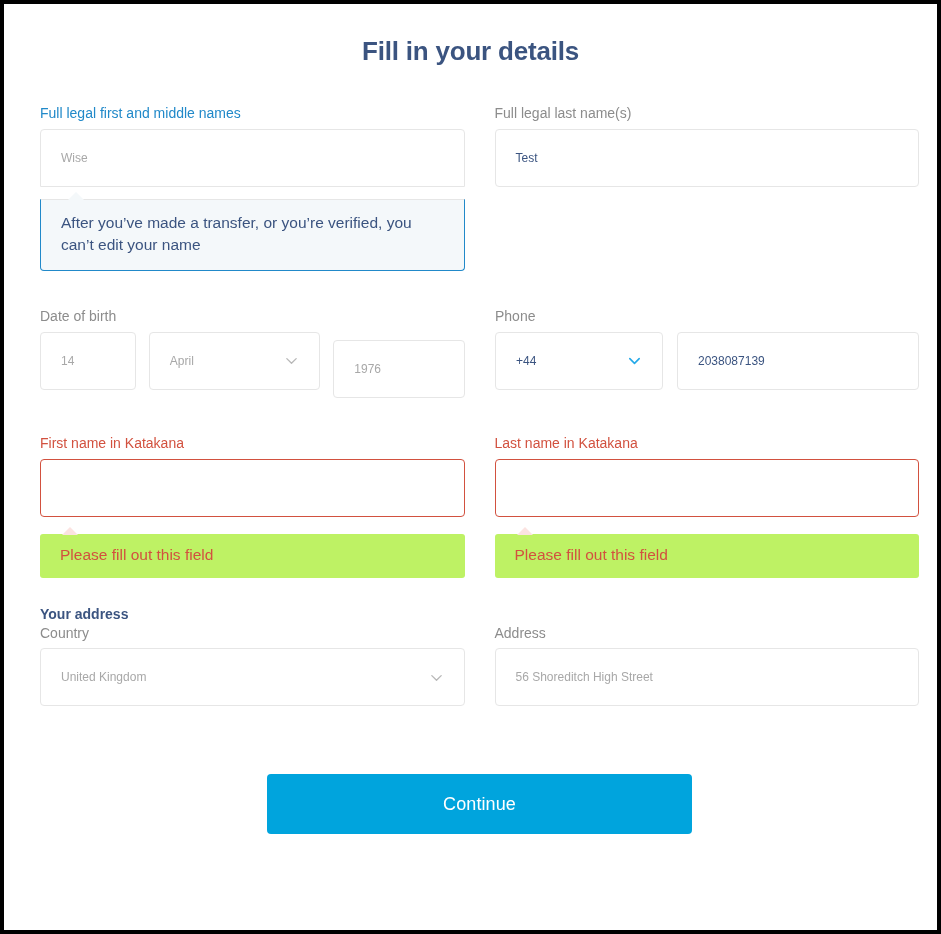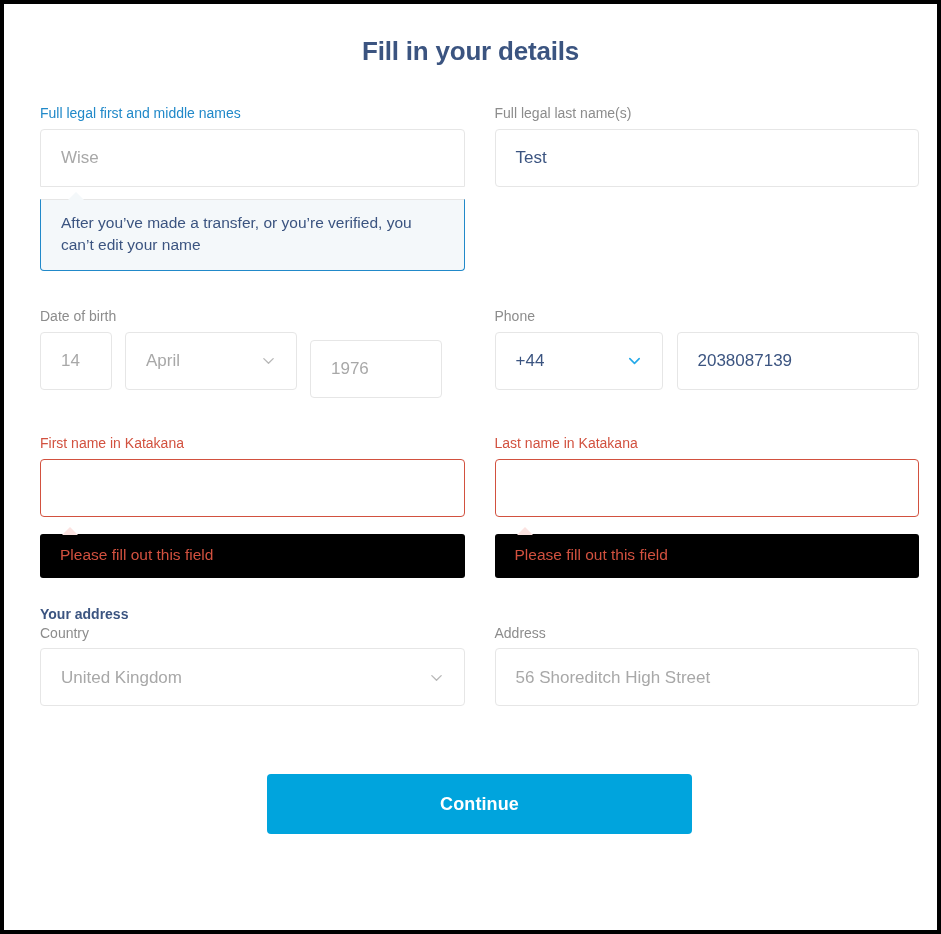--- a/index.html
+++ b/index.html
@@ -57,21 +57,21 @@
 
   .input {
     width: 100%;
     height: 58px;
     border: 1px solid #e6e6e6;
     border-radius: 4px;
     background: #fff;
     display: flex;
     align-items: center;
     padding: 0 20px;
-    font-size: 17px;
+    font-size: 12px;
     color: #3b5480;
     line-height: 1;
   }
   .input.placeholder { color: #a8a8a8; }
   .input.error-border { border: 1px solid #d2513f; }
   .input.focus-top {
     border-bottom-left-radius: 0;
     border-bottom-right-radius: 0;
     border-bottom: 1px solid #e6e6e6;
   }
@@ -107,40 +107,40 @@
     width: 0; height: 0;
     border-left: 9px solid transparent;
     border-right: 9px solid transparent;
     border-bottom: 9px solid #f4f8fa;
   }
 
   
   .errbox {
     position: relative;
     margin-top: 17px;
-    background: #000000;
+    background: #bef264;
     border-radius: 3px;
     padding: 11px 20px 12px 20px;
     font-size: 15.5px;
     color: #d2513f;
     line-height: 1.35;
   }
   .errbox::after {
     content: "";
     position: absolute;
     top: -7px;
     left: 22px;
     width: 0; height: 0;
     border-left: 8px solid transparent;
     border-right: 8px solid transparent;
     border-bottom: 8px solid #fbe3e1;
   }
 
   .dob-group { display: flex; gap: 13px; }
-  .dob-day   { width: 72px; }
+  .dob-day   { width: 96px; }
   .dob-month { width: 172px; }
   .dob-year  { width: 132px; margin-top: 8px; }
 
   .phone-group { display: flex; gap: 14px; }
   .phone-code  { width: 168px; }
   .phone-num   { flex: 1; }
 
   .section-head {
     font-size: 14px;
     font-weight: bold;
@@ -157,21 +157,21 @@
     margin-top: 40px;
   }
   .continue-btn {
     width: 425px;
     height: 60px;
     background: #00a4dd;
     border: none;
     border-radius: 4px;
     color: #ffffff;
     font-size: 18px;
-    font-weight: bold;
+    font-weight: normal;
     font-family: "Liberation Sans", sans-serif;
     cursor: pointer;
     letter-spacing: 0.1px;
   }
   .katakana-input { height: 58px; }
 </style>
 </head>
 <body>
 
 <div class="screen">

